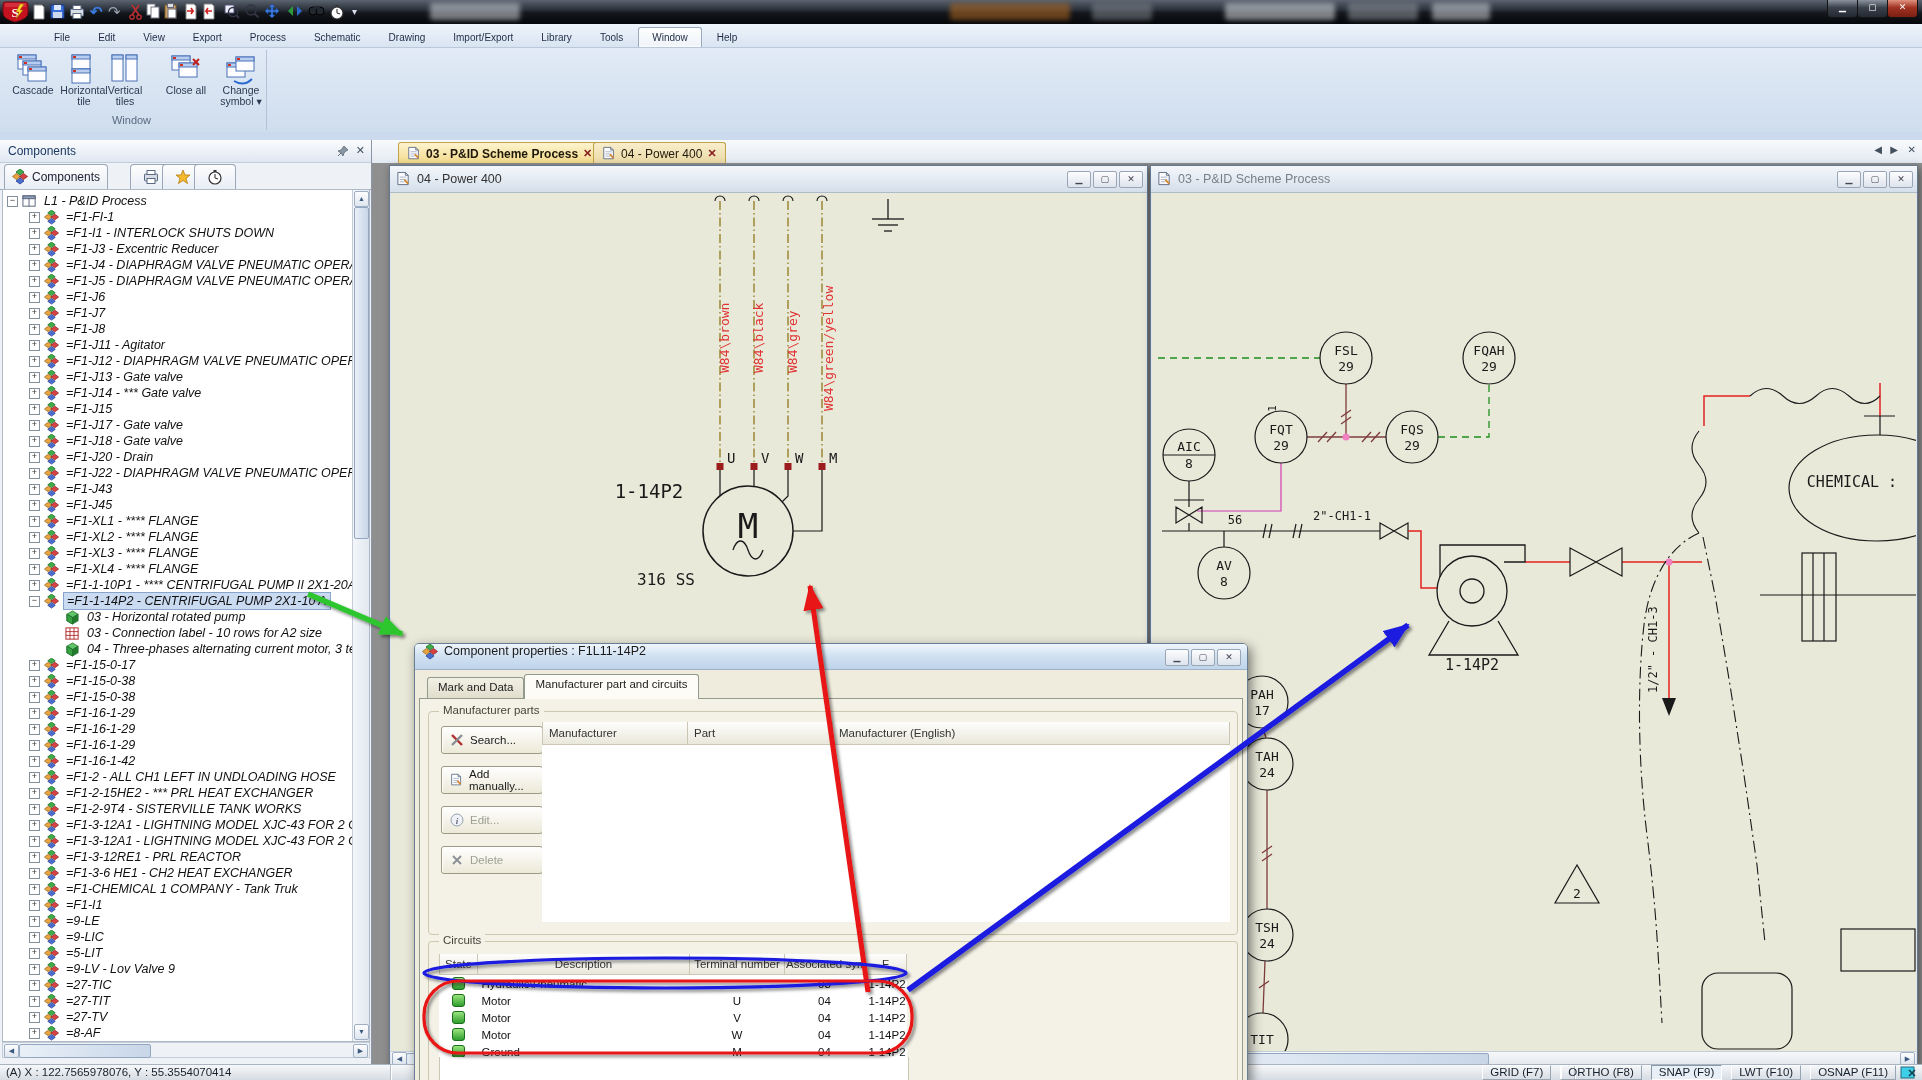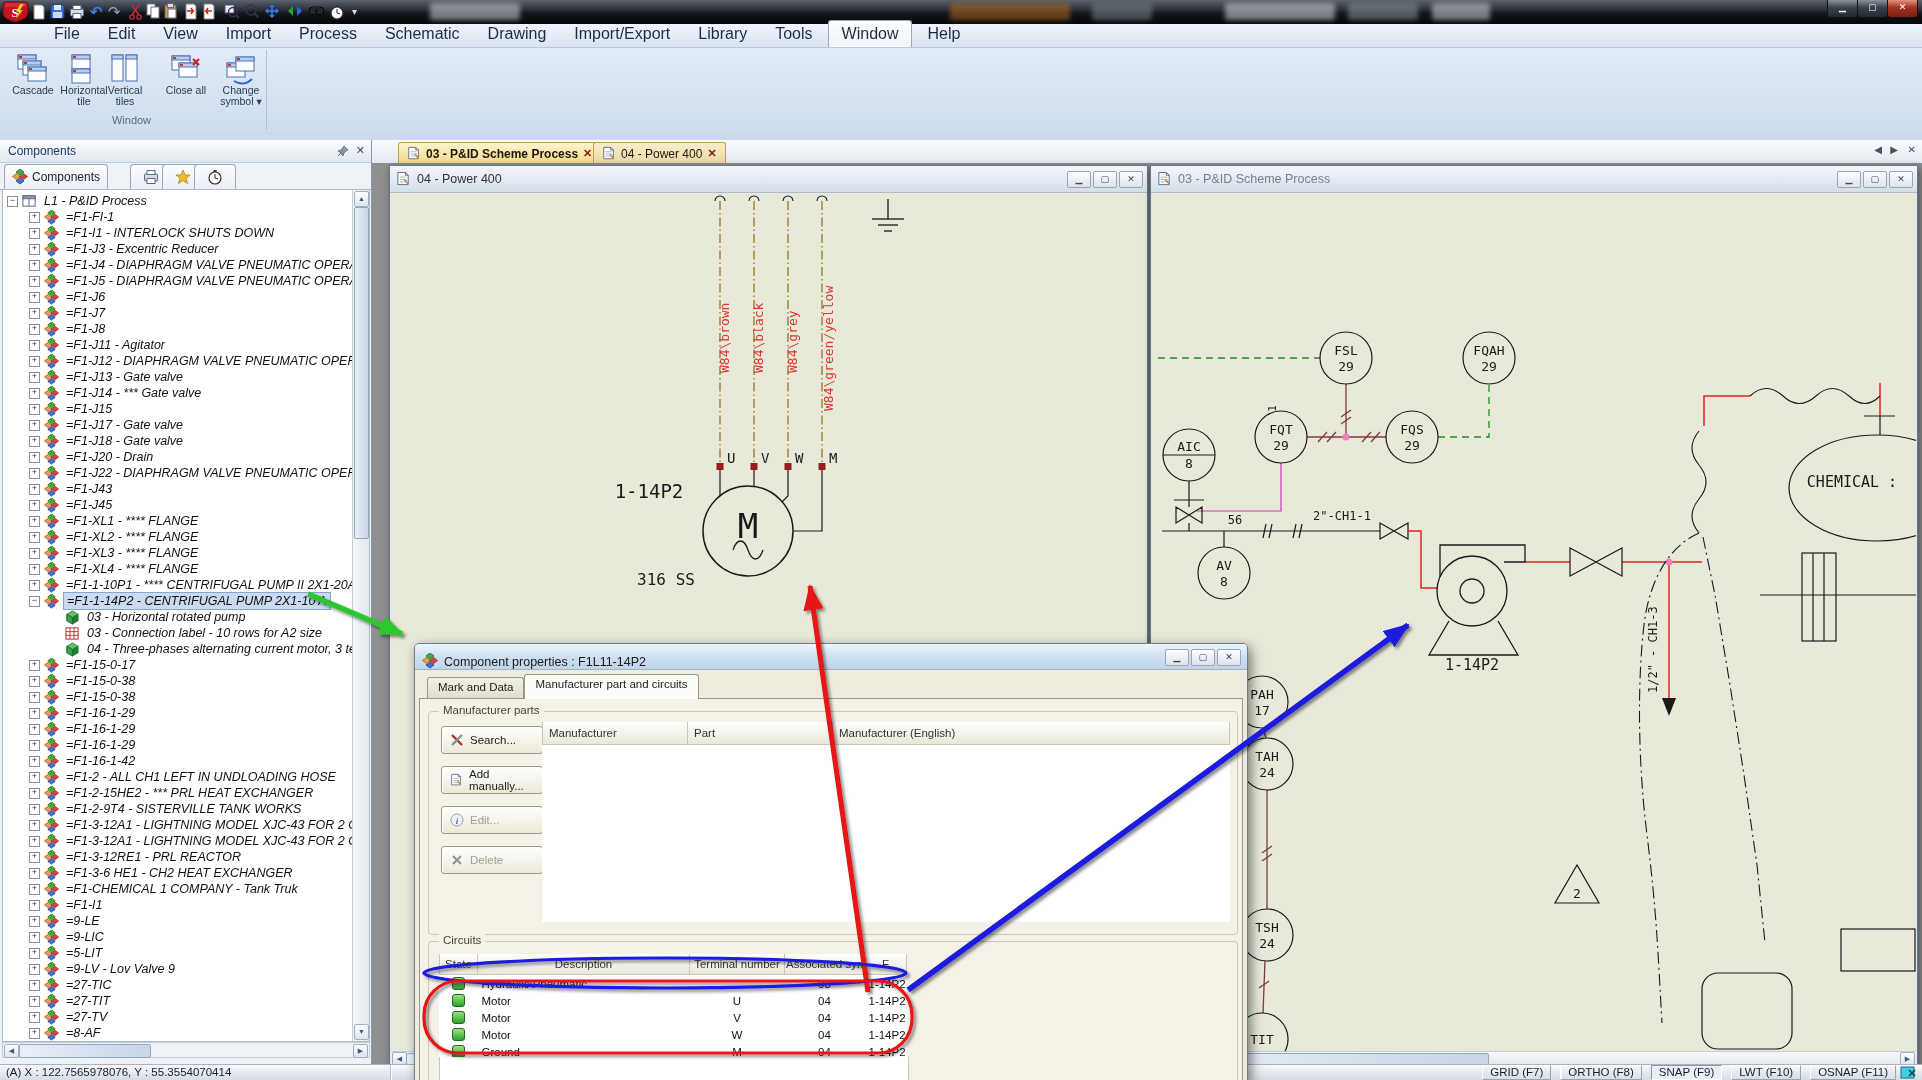--- a/index.html
+++ b/index.html
@@ -14,21 +14,21 @@
   .blob{position:absolute;top:3px;height:17px;border-radius:3px;filter:blur(2.5px);opacity:.55;}
   #win-title{left:0;top:4px;width:1574px;text-align:center;color:#f0f3f6;font-size:12.5px;
     text-shadow:0 1px 3px #000;pointer-events:none;margin-top:24px;}
   .winbtn{position:absolute;top:0;width:29px;height:17px;border:1px solid #141414;border-top:none;
     border-radius:0 0 4px 4px;background:linear-gradient(#8a939e,#3a414b 45%,#232932);color:#fff;
     font-size:9px;text-align:center;line-height:15px;}
   .winbtn.close{background:linear-gradient(#e0927e,#a03222 45%,#7c1f12);}
   
   #menubar{left:0;top:24px;width:1922px;height:24px;background:linear-gradient(#eef4fb,#d9e4f2);
     border-bottom:1px solid #bac8da;display:flex;align-items:flex-end;padding-left:40px;box-sizing:border-box;}
-  .menu-item{font-size:16px;color:#1e2b43;padding:4px 13px;margin:0 1px;}
+  .menu-item{font-size:10px;color:#1e2b43;padding:4px 13px;margin:0 1px;}
   .menu-item.active{background:linear-gradient(#fdfefe,#eef3f9);border:1px solid #98a8bd;border-bottom:none;
     border-radius:3px 3px 0 0;box-shadow:0 -1px 2px rgba(255,255,255,.8) inset;}
   #ribbon{left:0;top:48px;width:1922px;height:84px;background:linear-gradient(#e2ebf7,#cfdded);
     border-bottom:1px solid #a9b8cd;}
   #ribbon-group{position:absolute;left:4px;top:2px;width:262px;height:80px;border-right:1px solid #b4c2d6;}
   .rb{position:absolute;top:2px;width:50px;height:62px;text-align:center;}
   .rb svg{display:block;margin:1px auto 0;}
   .rb .rbl{font-size:10.5px;color:#2b3a52;line-height:11px;}
   #ribbon-grouplabel{position:absolute;left:4px;top:66px;width:255px;text-align:center;font-size:11px;color:#5a6a80;}
   #ribbonstrip{left:0;top:132px;width:1922px;height:8px;background:#ccdaee;border-bottom:1px solid #9fb0c6;}
@@ -76,21 +76,21 @@
   .cwb{width:22px;height:15px;border:1px solid #9aa5b5;border-radius:2px;background:linear-gradient(#fdfdfe,#dde4ec);
     font-size:9px;color:#445;text-align:center;line-height:14px;}
   .canvas{position:absolute;left:1px;top:27px;background:#e9e9da;overflow:hidden;}
   .cwh{position:absolute;left:1px;bottom:1px;height:13px;background:linear-gradient(#f6f7f9,#e3e8ee);border-top:1px solid #c4cdd8;}
   .cwh .sarrow{top:0;height:11px;line-height:11px;}
   
   #dialog{left:414px;top:643px;width:832px;height:437px;background:#efecdd;border:1px solid #697e95;
     border-radius:5px 5px 0 0;box-shadow:3px 4px 12px rgba(0,0,0,.5);z-index:10;}
   #dlg-title{position:absolute;left:0;top:0;width:100%;height:26px;border-radius:4px 4px 0 0;
     background:linear-gradient(#eff6fd,#cfe0f1 50%,#bfd4ea);border-bottom:1px solid #9fb4c9;
-    display:flex;align-items:flex-end;gap:6px;padding-left:7px;box-sizing:border-box;}
+    display:flex;align-items:flex-start;gap:6px;padding-left:7px;box-sizing:border-box;}
   #dlg-title .t{font-size:12.5px;color:#1a1a1a;}
   .dtabs{position:absolute;top:31px;height:24px;display:flex;align-items:flex-end;left:12px;}
   .dlgtab{font-size:11.5px;color:#222;padding:3px 10px;border:1px solid #919b8e;border-bottom:none;border-radius:3px 3px 0 0;}
   .dlgtab.inactive{background:linear-gradient(#f2f0e4,#e0ddcc);height:15px;margin-bottom:0px;}
   .dlgtab.active{background:#fdfcf7;height:18px;position:relative;z-index:2;}
   #dlg-body{position:absolute;left:4px;top:54px;width:824px;height:469px;background:#f4f2e7;border:1px solid #919b8e;box-sizing:border-box;}
   .grp{position:absolute;border:1px solid #cdc9af;border-radius:4px;}
   .grp .gl{position:absolute;left:10px;top:-8px;background:#f4f2e7;padding:0 4px;font-size:11.5px;color:#44443a;}
   .dbtn{position:absolute;left:12px;width:102px;height:28px;background:linear-gradient(#ffffff,#ece9d8);
     border:1px solid #9d9a86;border-radius:3px;font-size:11.5px;color:#1a1a1a;display:flex;align-items:center;gap:6px;padding-left:8px;box-sizing:border-box;box-shadow:1px 1px 0 #fff inset;}
@@ -247,21 +247,21 @@
   <div id="win-title">SolidWorks Electrical x64 - 03 - P&amp;ID Scheme Process</div>
   <div class="winbtn" style="right:64px">▁</div>
   <div class="winbtn" style="right:34px">▢</div>
   <div class="winbtn close" style="right:4px">✕</div>
 </div>
 
 <div class="abs" id="menubar">
     <span class="menu-item">File</span>
     <span class="menu-item">Edit</span>
     <span class="menu-item">View</span>
-    <span class="menu-item">Import</span>
+    <span class="menu-item">Export</span>
     <span class="menu-item">Process</span>
     <span class="menu-item">Schematic</span>
     <span class="menu-item">Drawing</span>
     <span class="menu-item">Import/Export</span>
     <span class="menu-item">Library</span>
     <span class="menu-item">Tools</span>
     <span class="menu-item active">Window</span>
     <span class="menu-item">Help</span>
   </div>
 <div class="abs" id="ribbon">

